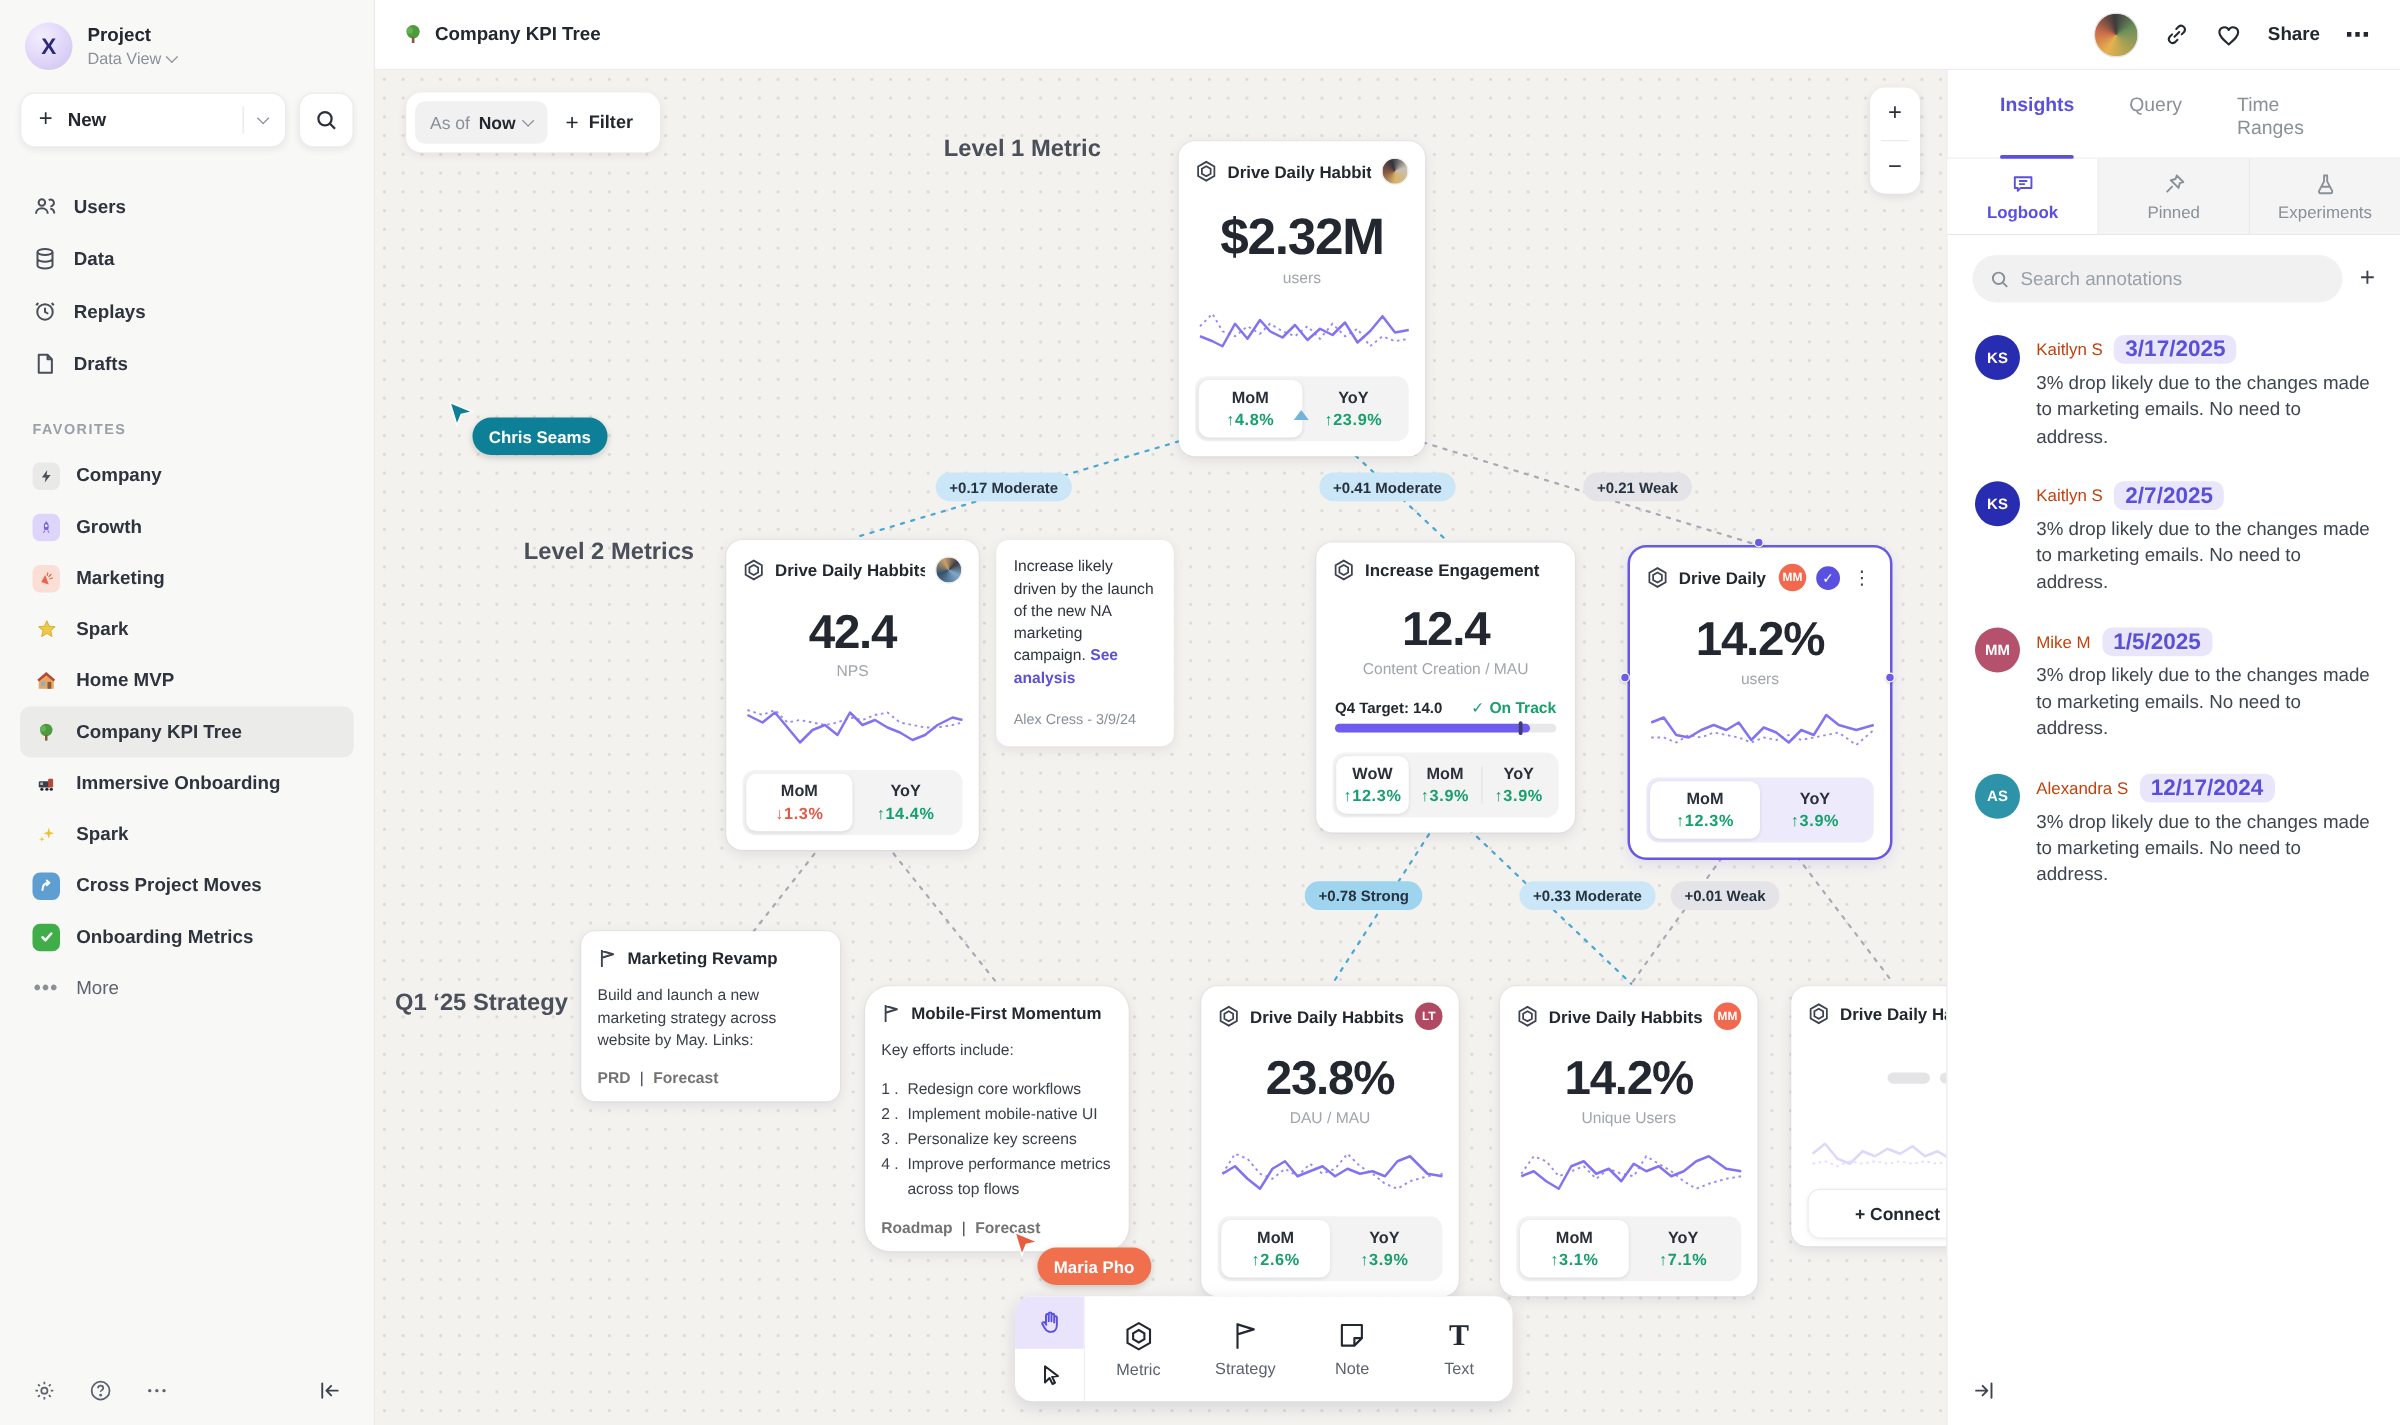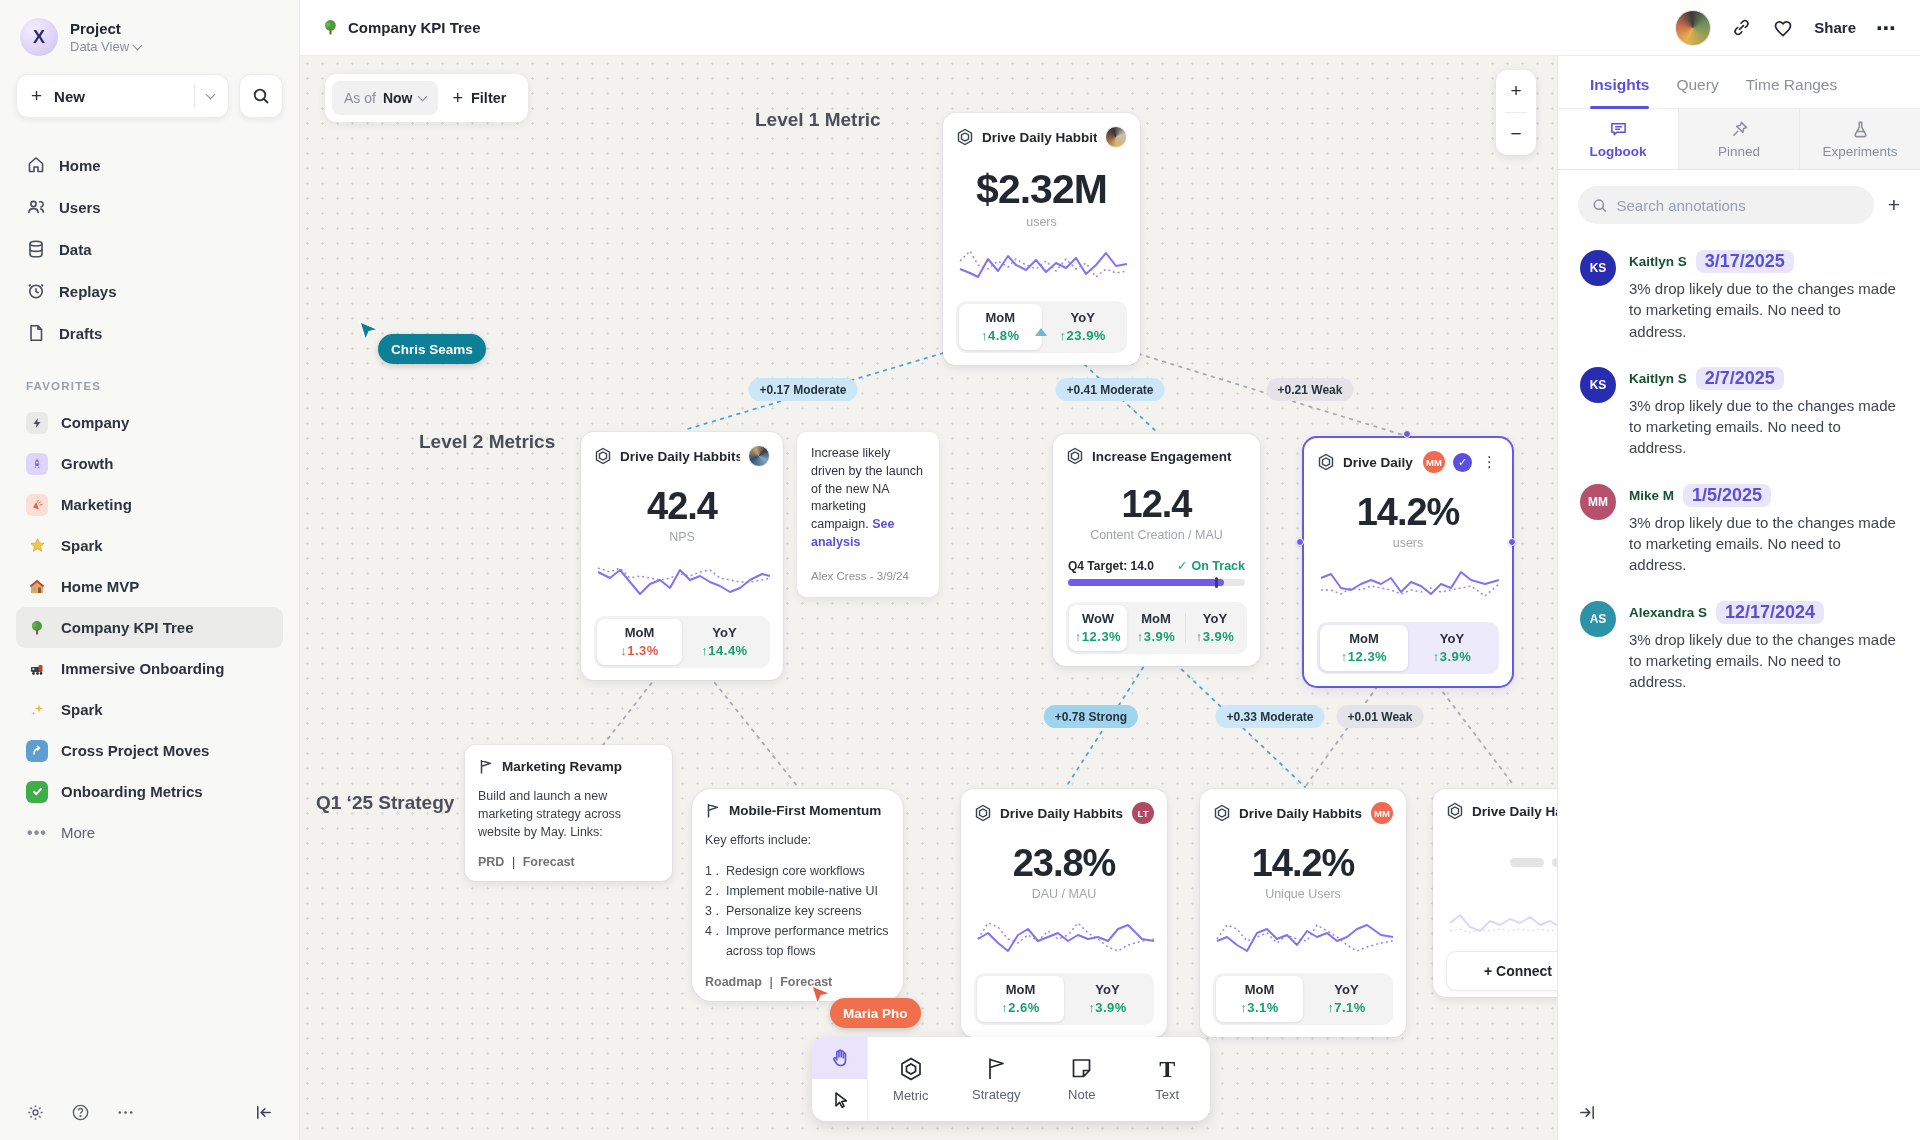--- a/index.html
+++ b/index.html
@@ -130,42 +130,42 @@
   .tools { position:absolute; left:512px; top:981px; width:398px; height:84px; background:#fff; border-radius:14px; box-shadow:0 4px 14px rgba(25,25,50,.13); display:flex; overflow:hidden; }
   .tools-left { width:56px; display:flex; flex-direction:column; border-right:1px solid #f0f0f0; }
   .tool-half { flex:1; display:flex; align-items:center; justify-content:center; cursor:pointer; }
   .tool-half.active { background:#e9e4fb; }
   .tool-btn { flex:1; display:flex; flex-direction:column; align-items:center; justify-content:center; gap:6px; cursor:pointer; }
   .tool-btn-label { font-size:13px; color:#5d636e; }
   .text-tool-glyph { font-family:"Liberation Serif","DejaVu Serif",serif; font-size:24px; font-weight:600; color:#23272f; line-height:1; }
 
   
   .panel { width:363px; min-width:363px; background:#fff; border-left:1px solid #e9e9ea; display:flex; flex-direction:column; position:relative; }
-  .panel-tabs { display:flex; gap:27px; padding:20px 32px 0; border-bottom:1px solid #ededee; }
+  .panel-tabs { display:flex; gap:44px; padding:20px 42px 0; border-bottom:1px solid #ededee; }
   .panel-tab { font-size:15.5px; padding-bottom:14px; color:#8a8f98; cursor:pointer; position:relative; }
   .panel-tab.active { color:#5a50e0; font-weight:600; }
   .panel-tab.active:after { content:""; position:absolute; left:0; right:0; bottom:-1px; height:3px; border-radius:2px; background:#5a50e0; }
   .hero { padding:30px 26px 26px; background:linear-gradient(180deg,#ffffff 0%, #eeeafa 32%, #eae6f8 72%, #f7f6fc 100%); }
   .hero-tile { width:42px; height:42px; border-radius:12px; background:#e7e1fb; border:1px solid #ddd4f6; display:flex; align-items:center; justify-content:center; margin-bottom:22px; }
   .hero-title { font-size:21px; font-weight:800; color:#1e2430; }
   .hero-sub { font-size:15px; color:#3c4250; line-height:1.45; margin-top:10px; }
   .subtabs { display:flex; border-bottom:1px solid #e7e7e9; }
   .subtab { flex:1; height:60px; background:#f4f4f5; border-right:1px solid #e9e9ea; display:flex; flex-direction:column; align-items:center; justify-content:center; gap:5px; font-size:13.5px; color:#8a8f98; cursor:pointer; }
   .subtab:last-child { border-right:none; }
   .subtab.active { background:#fff; color:#5a50e0; font-weight:600; }
   .search-row { display:flex; align-items:center; gap:14px; padding:16px 20px 6px 20px; }
   .search-pill { flex:1; height:38px; background:#f1f1f2; border-radius:19px; display:flex; align-items:center; gap:9px; padding:0 14px; }
   .search-pill input { border:none; outline:none; background:transparent; font-size:15px; color:#23272f; width:100%; font-family:inherit; }
   .search-pill input::placeholder { color:#9aa0a8; }
   .add-annot { font-size:21px; color:#3c4250; cursor:pointer; font-weight:400; }
   .annots { padding:20px 22px; overflow:hidden; }
   .annot { display:flex; gap:13px; margin-bottom:25px; }
   .annot-avatar { width:36px; min-width:36px; height:36px; border-radius:50%; color:#fff; font-size:12px; font-weight:700; display:flex; align-items:center; justify-content:center; }
   .annot-head { display:flex; align-items:center; gap:9px; }
-  .annot-name { font-size:13.5px; font-weight:700; color:#14532d; }
+  .annot-name { font-size:13.5px; font-weight:400; color:#c2410c; }
   .annot-date { font-size:18px; font-weight:600; color:#5a50d8; background:#e9e5fb; border-radius:8px; padding:1px 9px; }
   .annot-text { font-size:15px; color:#3f4550; line-height:1.42; margin-top:5px; }
   .panel-expand { position:absolute; left:20px; bottom:18px; color:#3c4250; cursor:pointer; }
 </style>
 </head>
 <body>
 
 <aside class="sidebar">
   <div class="proj-head">
     <div class="proj-logo">X</div>
@@ -186,26 +186,20 @@
       <span class="chev"></span>
     </div>
     <div class="search-circle">
       <svg width="18" height="18" viewBox="0 0 18 18" fill="none" stroke="#2a2f3a" stroke-width="1.8">
           <circle cx="8" cy="8" r="5.3"></circle>
           <path d="M12 12 L16 16"></path>
         </svg>
     </div>
   </div>
 
-  <div class="nav-item">
-    <svg width="20" height="20" viewBox="0 0 20 20" fill="none" stroke-width="1.6">
-        <path d="M3.5 8.5 L10 3 L16.5 8.5 V16.5 H12 V12 H8 V16.5 H3.5 Z" stroke-linejoin="round"></path>
-      </svg>
-    <span>Home</span>
-  </div>
   <div class="nav-item">
     <svg width="20" height="20" viewBox="0 0 20 20" fill="none" stroke-width="1.6">
         <circle cx="7.5" cy="7" r="2.6"></circle>
         <path d="M2.8 16 c0-2.8 2.1-4.4 4.7-4.4 s4.7 1.6 4.7 4.4"></path>
         <path d="M13 5.2 a2.6 2.6 0 1 1 1.4 4.7 M14.2 11.8 c2 .4 3.2 1.9 3.2 4"></path>
       </svg>
     <span>Users</span>
   </div>
   <div class="nav-item">
     <svg width="20" height="20" viewBox="0 0 20 20" fill="none" stroke-width="1.6">

